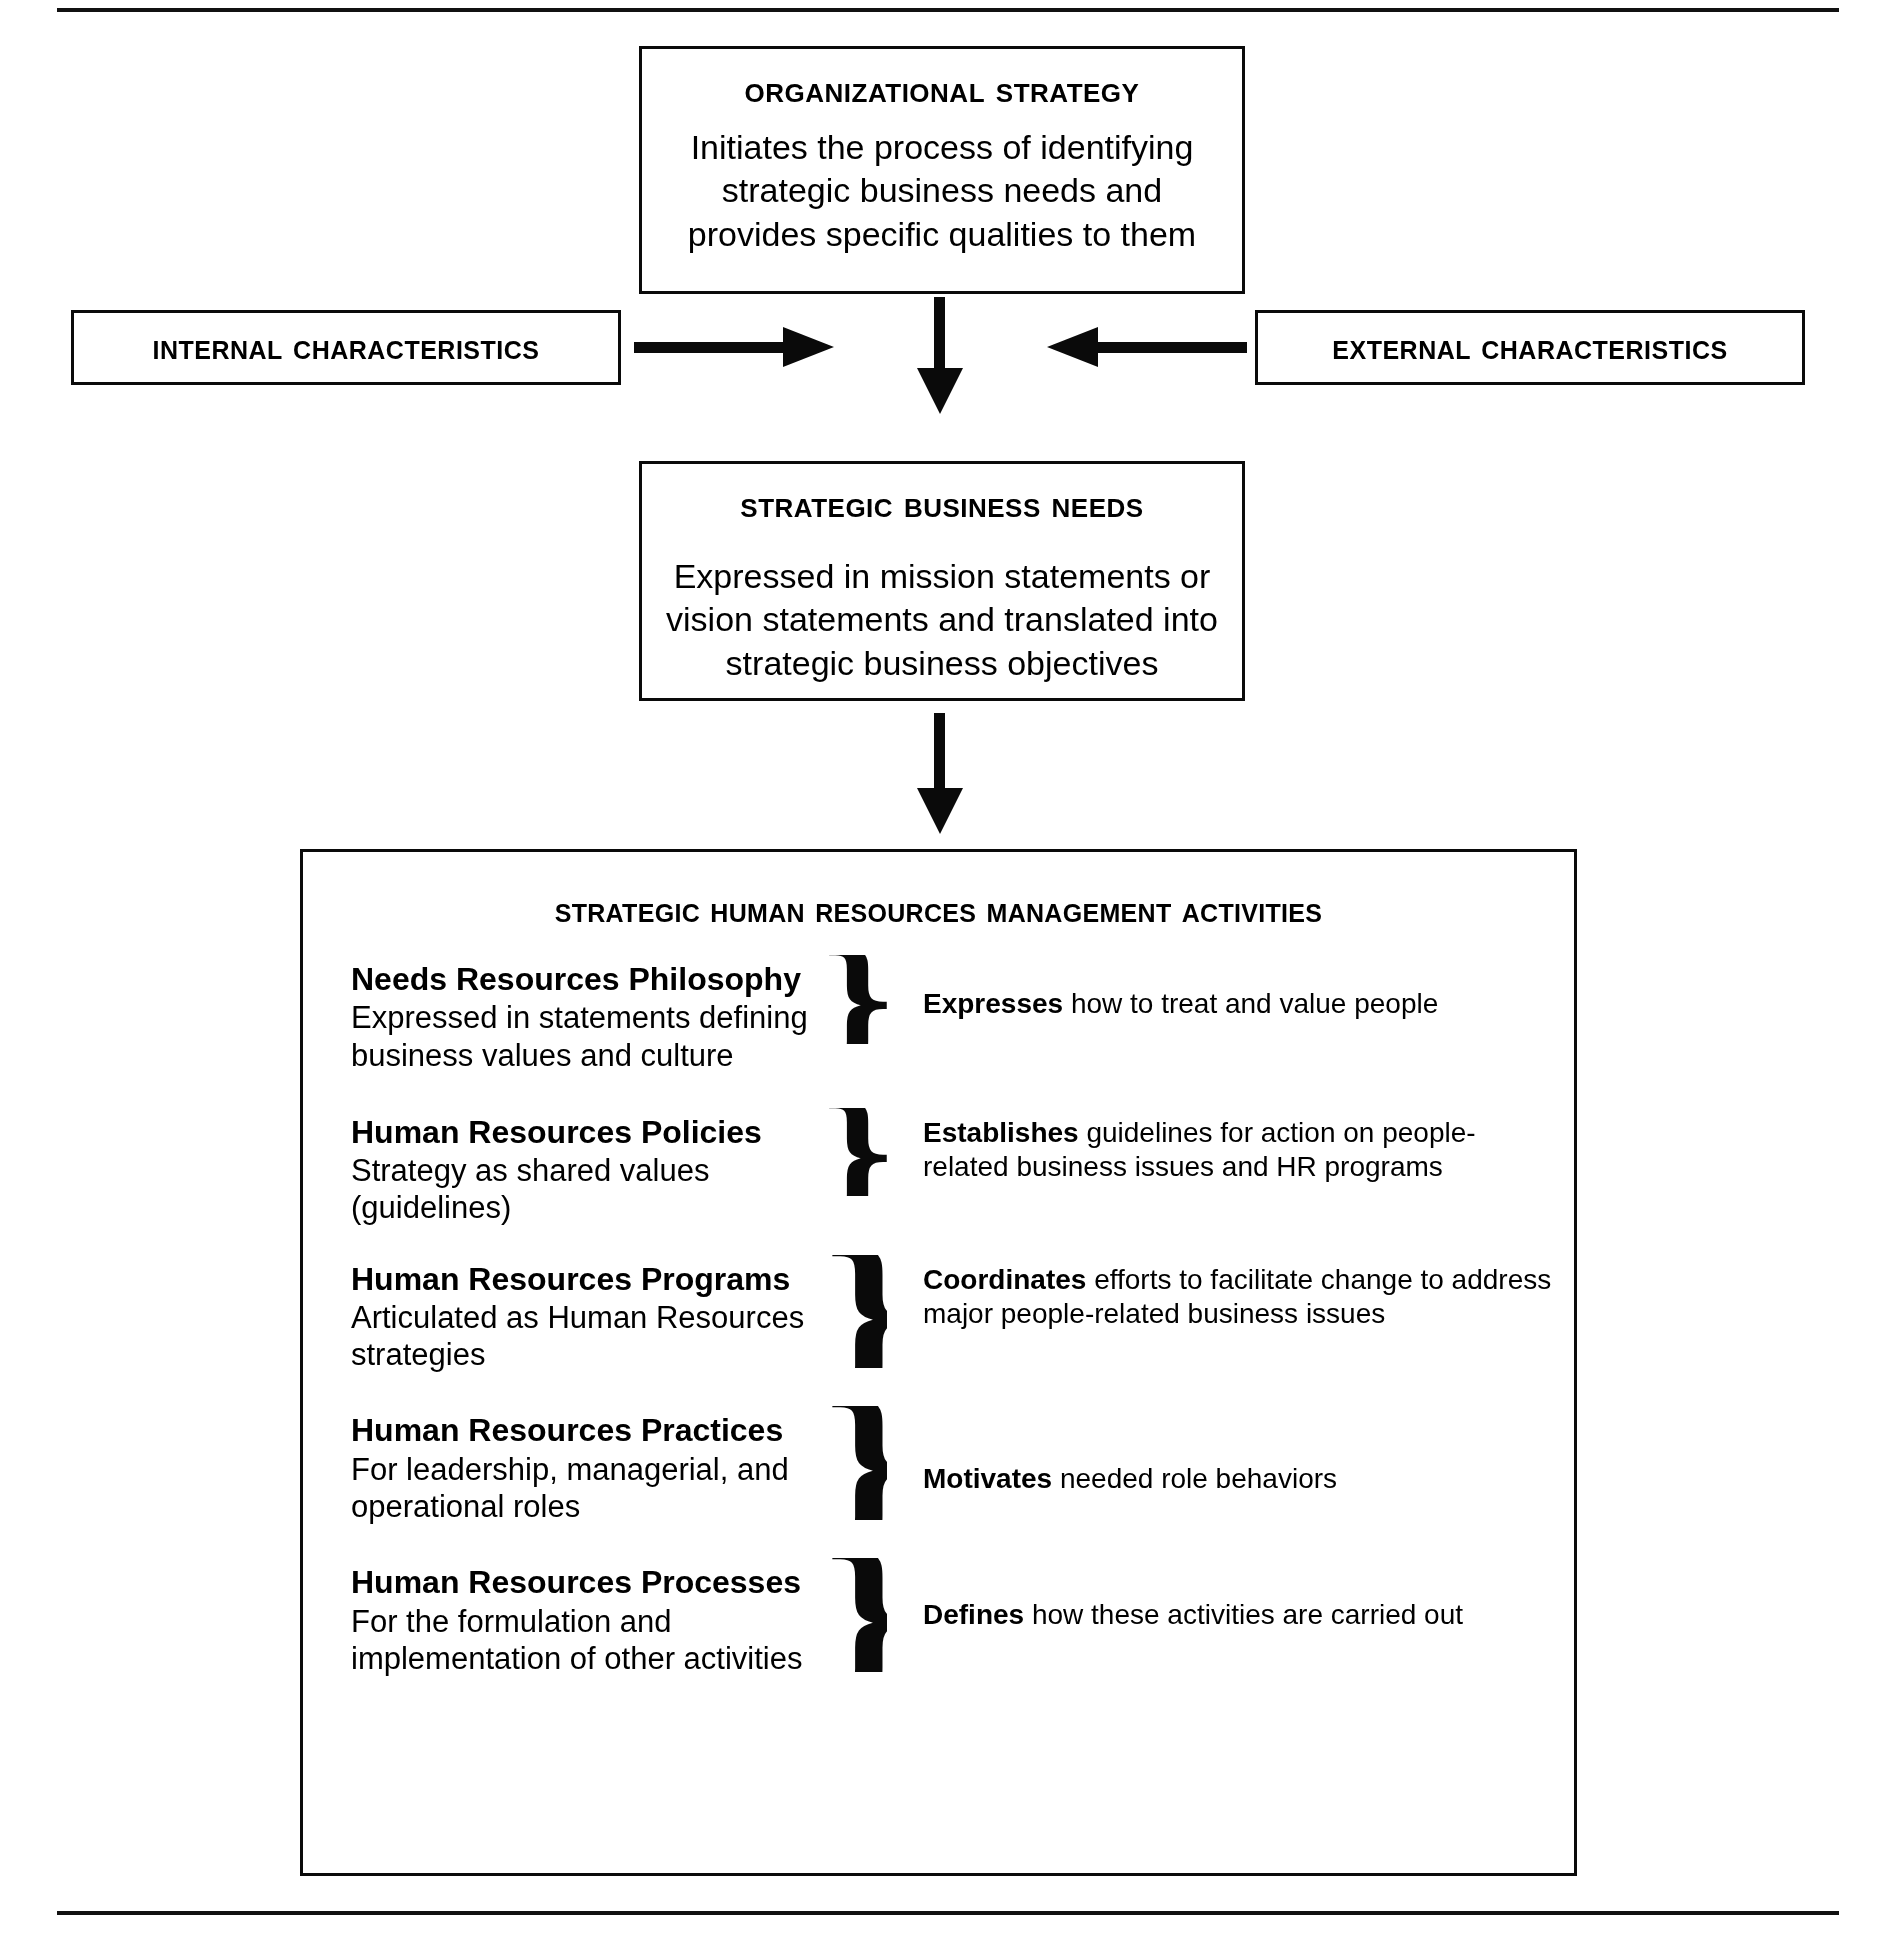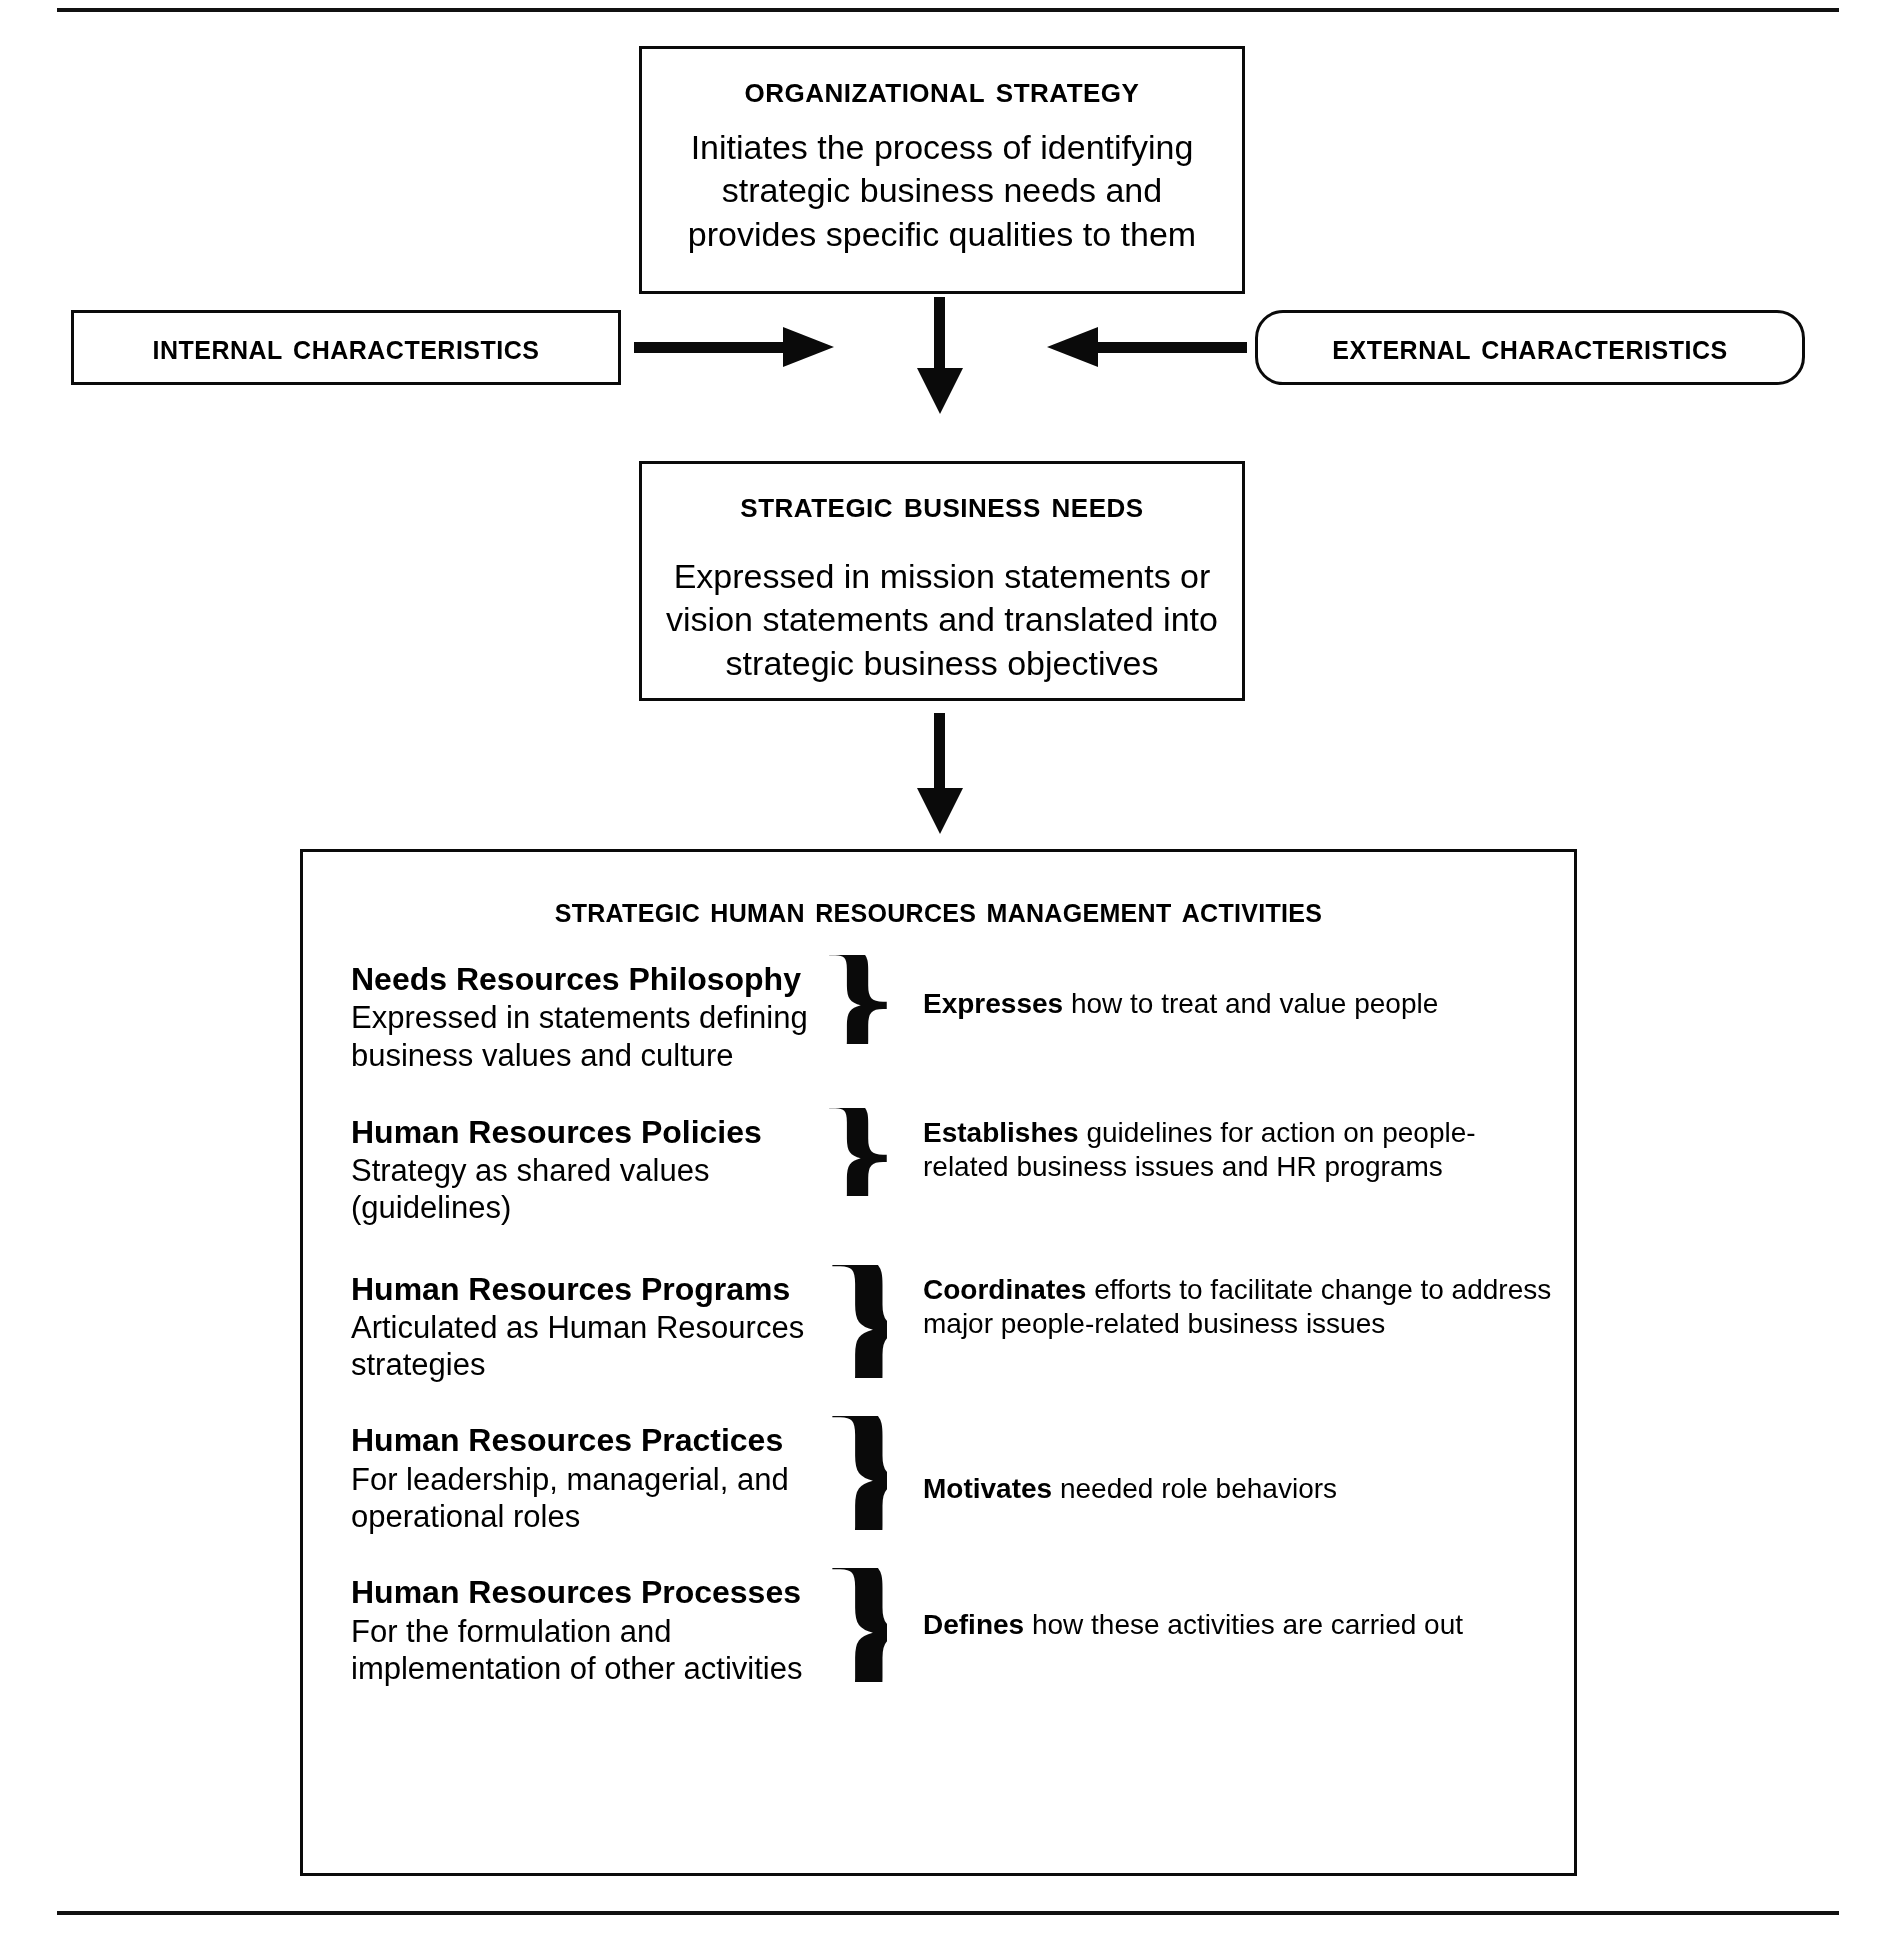--- a/index.html
+++ b/index.html
@@ -82,21 +82,20 @@
     justify-content: center;
   }
   #external-box {
     left: 1255px;
     top: 310px;
     width: 550px;
     height: 75px;
     display: flex;
     align-items: center;
     justify-content: center;
-    border-radius: 28px;
   }
   #internal-box .box-title,
   #external-box .box-title {
     font-size: 35px;
     white-space: nowrap;
   }
 
   
   #needs-box {
     left: 639px;
@@ -253,21 +252,21 @@
   .row-right b { font-weight: bold; }
 
   
   #row-1 .row-right { padding-top: 26px; }
   #row-2 .row-right { padding-top: 2px; }
   #row-3 .row-right { padding-top: 2px; }
   #row-4 .row-right { padding-top: 50px; }
   #row-5 .row-right { padding-top: 34px; }
 
   #row-1 { margin-bottom: 40px; }
-  #row-2 { margin-bottom: 44px; }
+  #row-2 { margin-bottom: 34px; }
   #row-3 { margin-bottom: 38px; }
   #row-4 { margin-bottom: 38px; }
   #row-5 { margin-bottom: 0; }
 </style>
 </head>
 <body>
 
 <div class="page-rule top"></div>
 <div class="page-rule bottom"></div>
 

